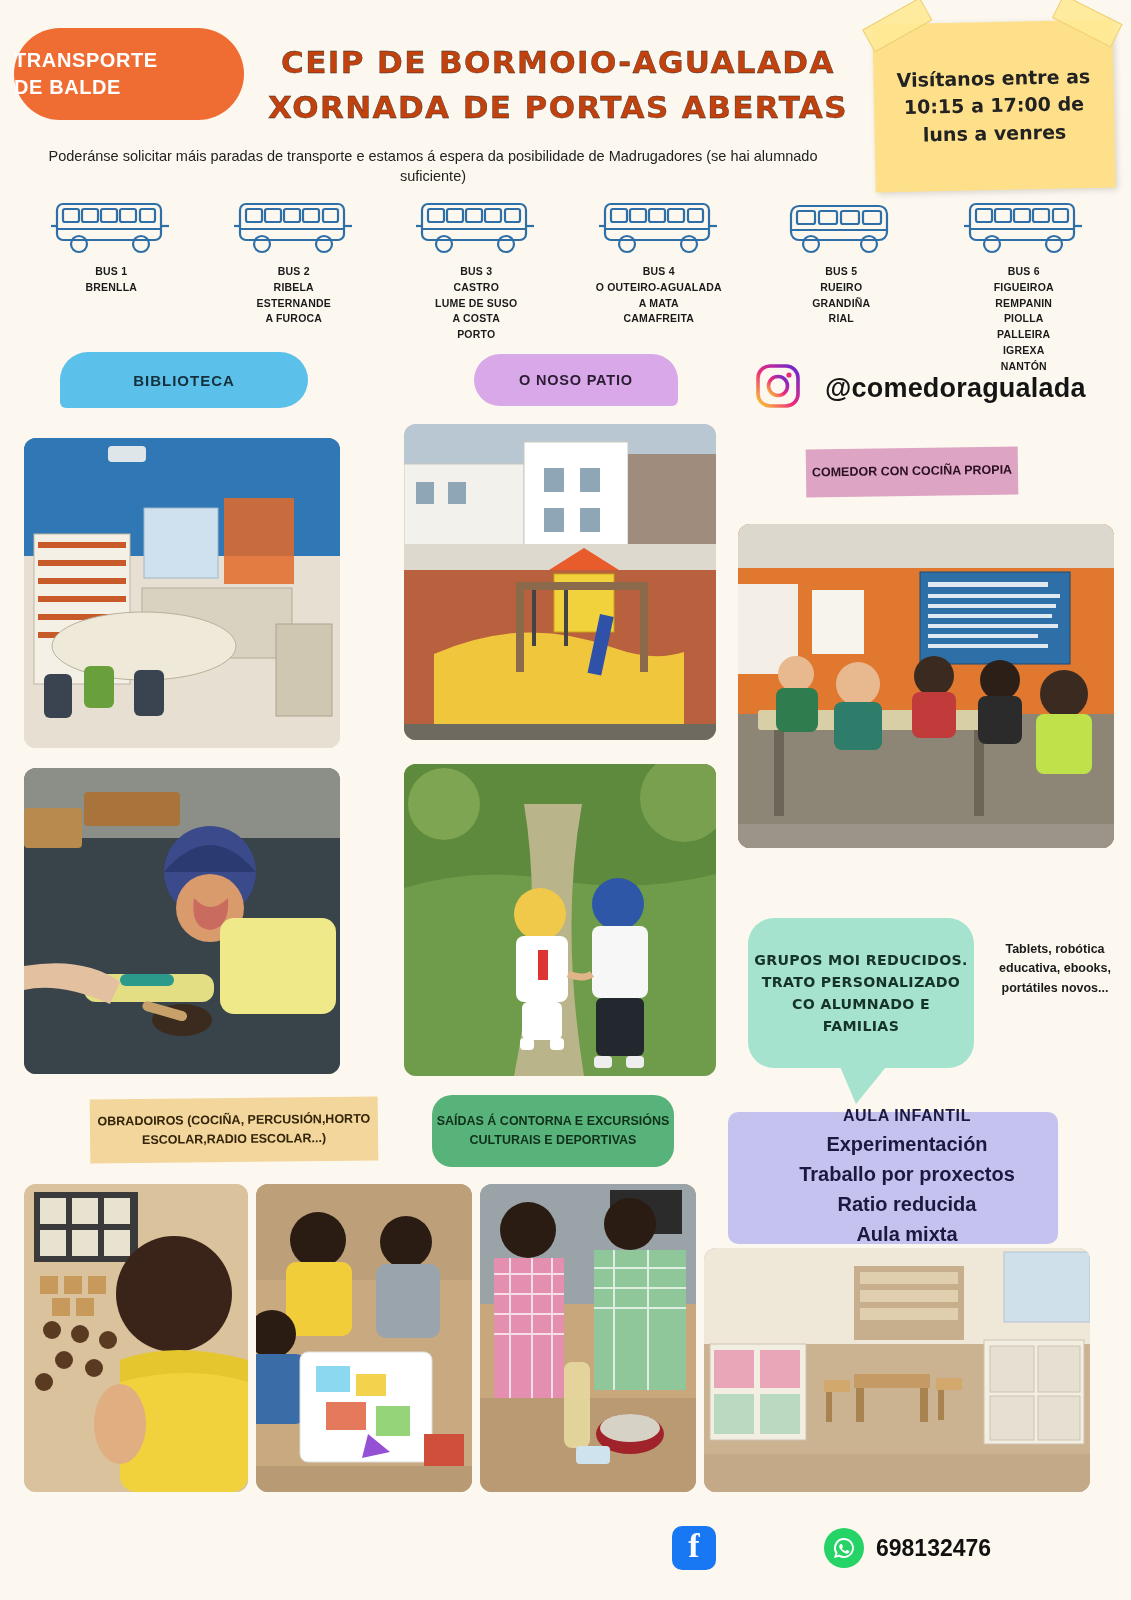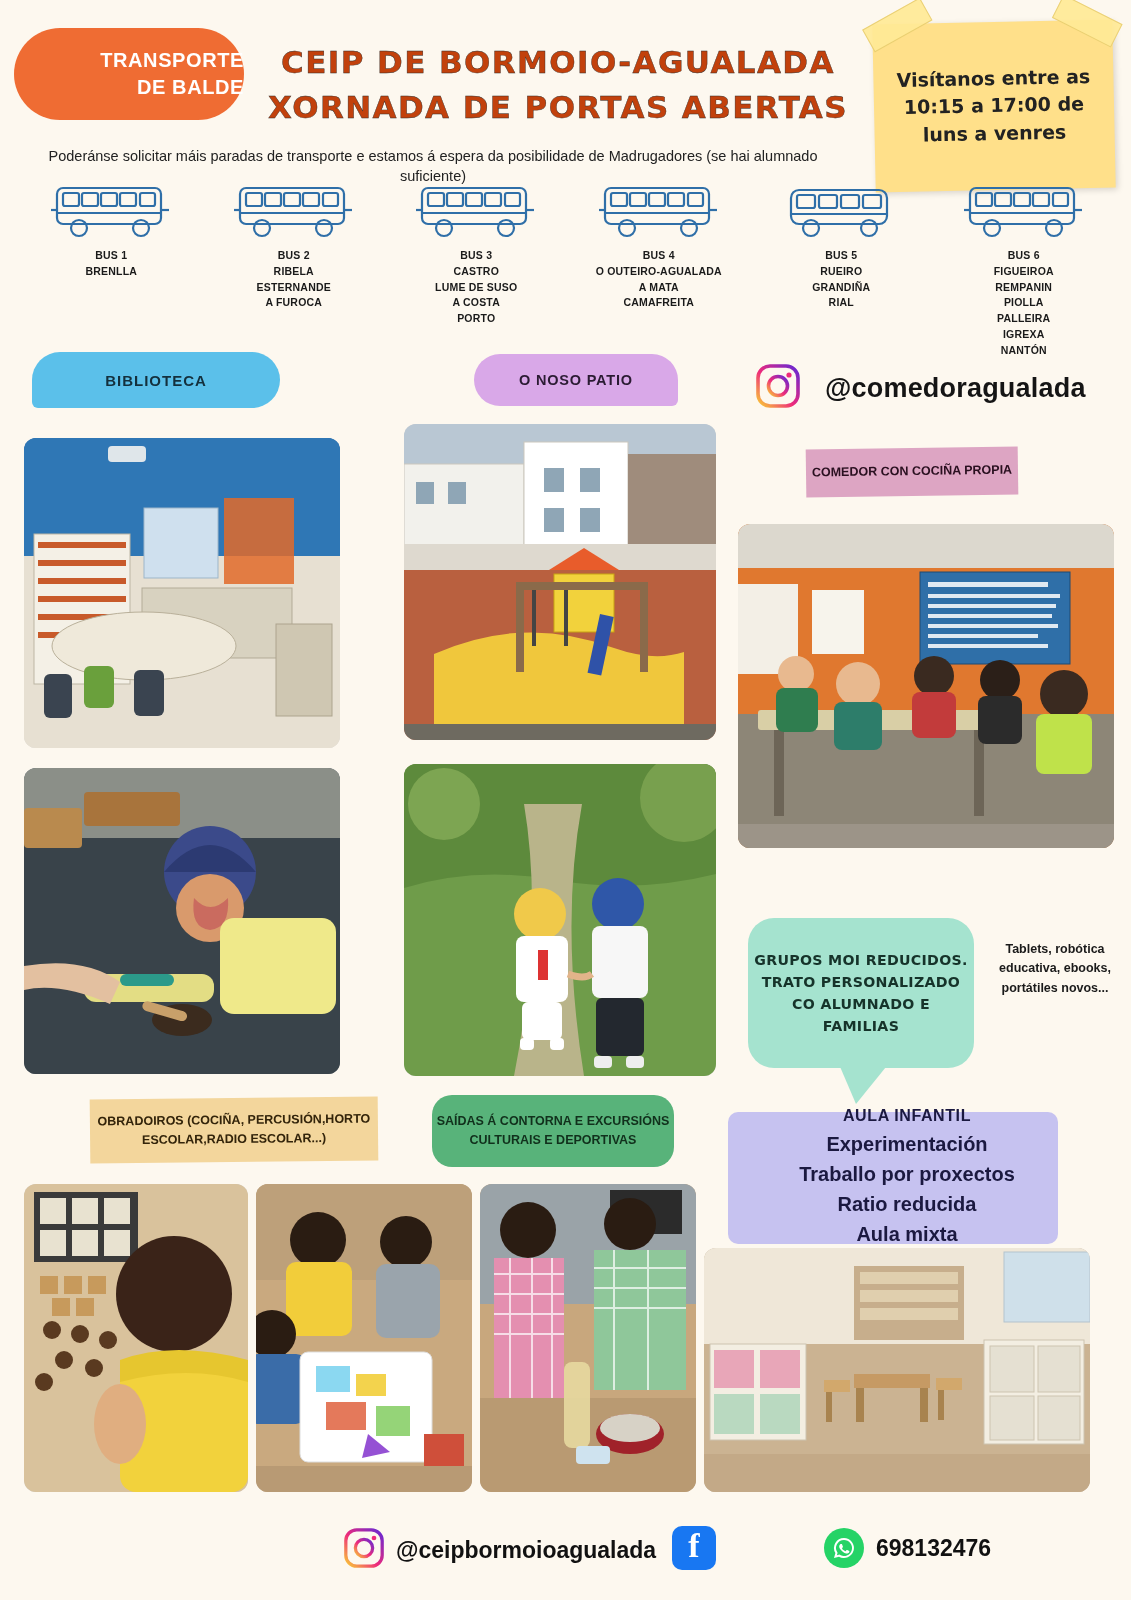--- a/index.html
+++ b/index.html
@@ -11,21 +11,21 @@
     position: relative;
     overflow: hidden;
     color: #1d1d1d;
   }
   .abs { position: absolute; }
 
   
   #transporte-badge {
     left: 14px; top: 28px; width: 230px; height: 92px;
     background: #ef6c33; border-radius: 46px;
-    display: flex; flex-direction: column; align-items: flex-end; justify-content: center;
+    display: flex; flex-direction: column; align-items: flex-start; justify-content: center;
     color: #fff; font-weight: bold; font-size: 20px; letter-spacing: .6px; line-height: 1.35;
     text-align: center;
   }
   #school-title {
     left: 248px; top: 40px; width: 620px;
     text-align: center;
     font-family: "DejaVu Sans", sans-serif;
     font-weight: bold;
     font-size: 31px;
     letter-spacing: 1.4px;
@@ -51,28 +51,28 @@
   }
   #visit-note .tape.l { left:-8px; top:-12px; transform: rotate(-28deg); }
   #visit-note .tape.r { right:-8px; top:-12px; transform: rotate(28deg); }
 
   #transport-sub {
     left: 18px; top: 146px; width: 830px;
     text-align: center; font-size: 14.5px; line-height: 1.4; color:#222;
   }
 
   
-  #bus-row { left: 20px; top: 180px; width: 1095px; display:flex; }
+  #bus-row { left: 20px; top: 196px; width: 1095px; display:flex; }
   .bus-col { flex: 1; display:flex; flex-direction:column; align-items:center; }
   .bus-col svg { display:block; }
   .bus-label { margin-top: 6px; text-align:center; font-size: 10.5px; font-weight: bold; line-height: 1.5; color:#1a1a1a; letter-spacing:.2px;}
 
   
   #biblioteca-pill {
-    left: 32px; top: 352px; width: 248px; height: 56px;
+    left: 60px; top: 352px; width: 248px; height: 56px;
     background: #5bc0ea; border-radius: 28px 28px 28px 6px;
     display:flex; align-items:center; justify-content:center;
     font-weight:bold; font-size:15px; letter-spacing:1px; color:#14303d;
   }
   #patio-pill {
     left: 474px; top: 354px; width: 204px; height: 52px;
     background: #d9a8e8; border-radius: 26px 26px 6px 26px;
     display:flex; align-items:center; justify-content:center;
     font-weight:bold; font-size:14.5px; letter-spacing:.8px; color:#2b1b33;
   }
@@ -628,37 +628,20 @@
       <rect x="122" y="144" width="6" height="30" fill="#a8834f"></rect>
       <rect x="232" y="130" width="26" height="12" fill="#d2a86c"></rect>
       <rect x="234" y="142" width="6" height="30" fill="#a8834f"></rect>
       <rect x="0" y="206" width="386" height="38" fill="#c3a987"></rect>
     </svg>
   </div>
 </div>
 
 <div class="abs" id="footer">
 
-  <div class="f-item" style="left:344px; top:20px;">
-    <span>
-      <svg width="40" height="40" viewBox="0 0 44 44">
-        <defs>
-          <linearGradient id="ig2" x1="0" y1="1" x2="1" y2="0">
-            <stop offset="0%" stop-color="#f9ce34"></stop>
-              <stop offset="45%" stop-color="#ee2a7b"></stop>
-              <stop offset="100%" stop-color="#6228d7"></stop>
-          </linearGradient>
-        </defs>
-        <rect x="2" y="2" width="40" height="40" rx="12" fill="none" stroke="url(#ig2)" stroke-width="3.6"></rect>
-        <circle cx="22" cy="22" r="9.5" fill="none" stroke="url(#ig2)" stroke-width="3.6"></circle>
-        <circle cx="33" cy="11" r="2.6" fill="#ee2a7b"></circle>
-      </svg>
-    </span>
-    <span class="f-txt">@ceipbormoioagualada</span>
-  </div>
 
   <div class="f-item" style="left:672px; top:18px;">
     <span class="circ" style="width:44px;height:44px;border-radius:10px;background:#1877f2;color:#fff;font-family:'Liberation Serif',serif;font-weight:bold;font-size:34px;line-height:1;padding-bottom:4px;">
       <span>f</span>
     </span>
   </div>
 
   <div class="f-item" style="left:824px; top:20px;">
     <span class="circ" style="width:40px;height:40px;background:#25d366;">
       <svg width="24" height="24" viewBox="0 0 24 24" fill="#fff">

